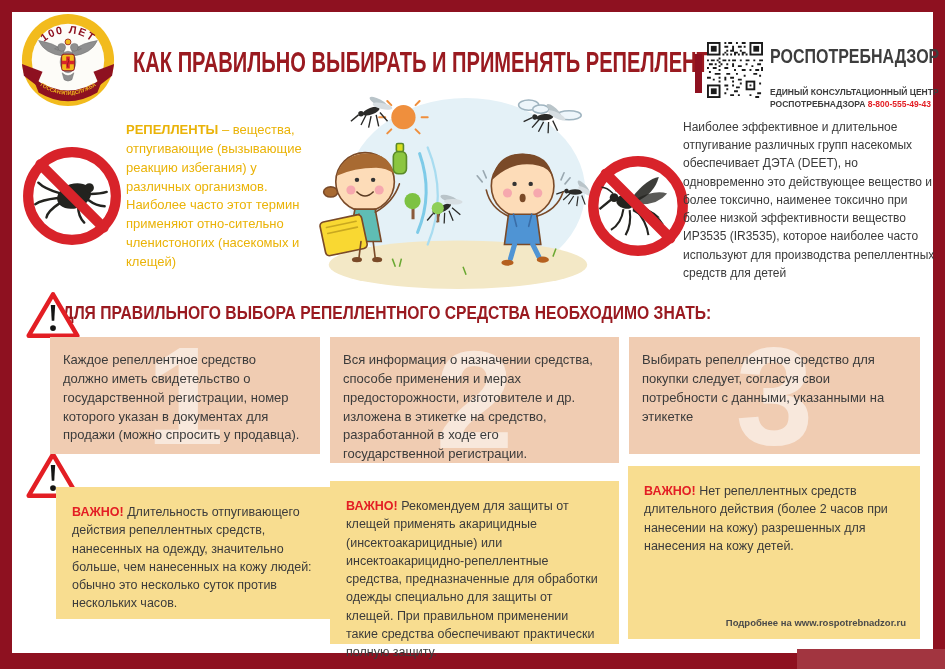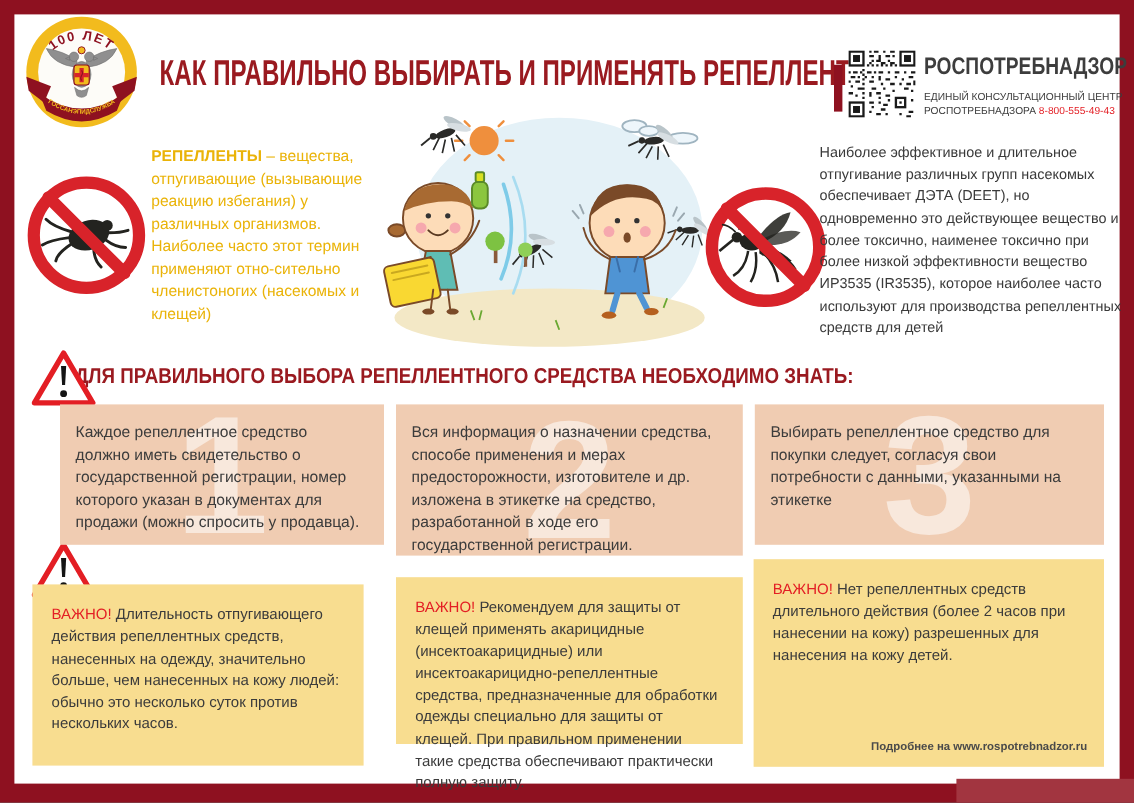--- a/index.html
+++ b/index.html
@@ -12,21 +12,21 @@
 
   
   .logo     { left:19px; top:13px; width:98px; height:98px; }
   .title    { left:133px; top:46px; font-size:30px; line-height:1.05; font-weight:bold;
               color:#9a1a20; white-space:nowrap; transform:scaleX(.67); transform-origin:left center; }
   .titlebar { left:695px; top:54px; width:7px; height:39px; background:#8e1120; }
   .qr       { left:707px; top:42px; width:56px; height:56px; }
   .agency   { left:770px; top:45px; width:168px; }
   .agency-name { font-size:20px; font-weight:bold; color:#3d3d3d; white-space:nowrap;
                  transform:scaleX(.8); transform-origin:left center; }
-  .agency-sub  { margin-top:6px; font-size:8.5px; font-weight:normal; color:#3d3d3d;
+  .agency-sub  { margin-top:18px; font-size:8.5px; font-weight:bold; color:#3d3d3d;
                  line-height:1.45; white-space:nowrap; }
   .phone       { color:#e31e24; }
 
   
   .sign-tick   { left:21px;  top:142px; width:102px; height:108px; }
   .sign-mosq   { left:586px; top:150px; width:104px; height:112px; }
   .intro-left  { left:126px; top:121px; width:192px; font-size:13px;   line-height:1.45; color:#eab308; }
   .intro-left .lead { font-weight:bold; }
   .intro-right { left:683px; top:118px; width:253px; font-size:12px; line-height:1.52; color:#3a3a3a; }
   .illo        { left:314px; top:95px;  width:292px; height:200px; }
@@ -43,24 +43,24 @@
   .step { top:337px; height:117px; background:#f0ccb2; padding:14px 16px 0 13px; overflow:hidden; }
   .step1 { left:50px;  width:270px; }
   .step2 { left:330px; width:289px; height:126px; }
   .step3 { left:629px; width:291px; }
   .step-num  { position:absolute; inset:0; display:flex; align-items:center; justify-content:center;
                font-size:140px; font-weight:bold; color:rgba(255,255,255,.55); line-height:1; }
   .step-text { position:relative; z-index:1; font-size:13px; line-height:1.45; color:#3b3b3b; }
 
   
   .imp { background:#f8dd90; padding:16px 18px 0 16px; font-size:12.5px; line-height:1.46; color:#3b3b3b; }
-  .imp1 { left:27px;  top:487px; width:276px; height:151px; }
-  .imp2 { left:330px; top:481px; width:289px; height:139px; }
+  .imp1 { left:56px;  top:487px; width:276px; height:132px; }
+  .imp2 { left:330px; top:481px; width:289px; height:163px; }
   .imp3 { left:628px; top:466px; width:292px; height:173px; }
-  .imp-label { color:#e31e24; font-weight:normal; }
+  .imp-label { color:#e31e24; font-weight:bold; }
   .more-link { position:absolute; right:14px; bottom:9px; font-size:9.5px; color:#4a4a4a;font-weight:bold; }
 
   .corner-patch { left:797px; top:649px; width:148px; height:20px; background:#a23540; }
 </style>
 </head>
 <body>
 
 <div class="poster">
   <div class="inner"></div>
 

